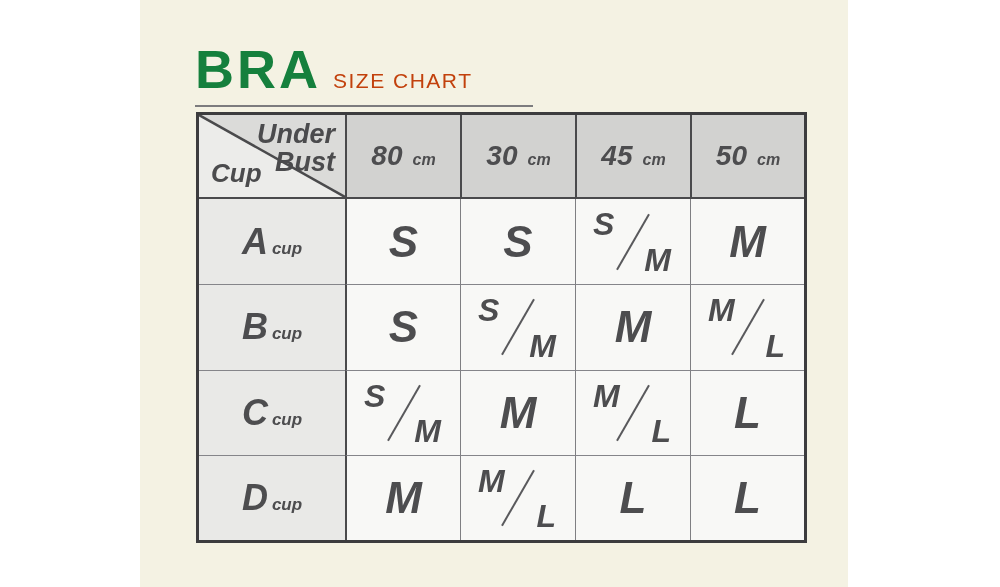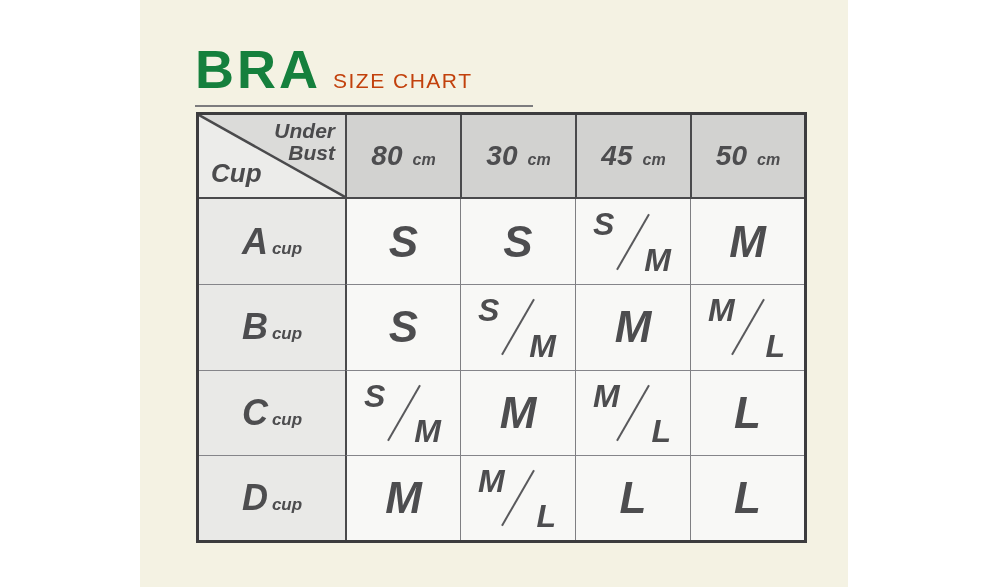--- a/index.html
+++ b/index.html
@@ -54,21 +54,21 @@
   }
   .cell { position: relative; color: #4d4d4f; }
 
   
   .corner-cell { background: #ececea; }
   .corner-svg { position: absolute; inset: 0; width: 100%; height: 100%; }
   .corner-top-label {
     position: absolute; top: 5px; right: 10px;
     width: 86px;
     text-align: right;
-    font-size: 21px; font-weight: bold; font-style: italic;
+    font-size: 27px; font-weight: bold; font-style: italic;
     line-height: 1.05;
     color: #4b4b4d;
   }
   .corner-bottom-label {
     position: absolute; bottom: 8px; left: 12px;
     font-size: 26px; font-weight: bold; font-style: italic;
     color: #4b4b4d;
   }
   .col-header {
     background: #d2d2d0;

